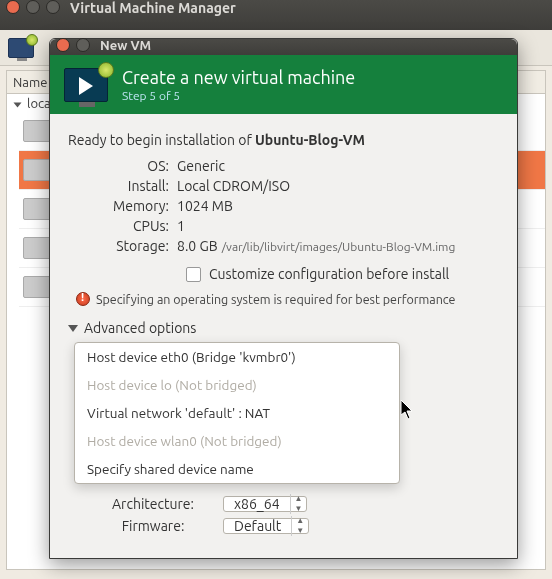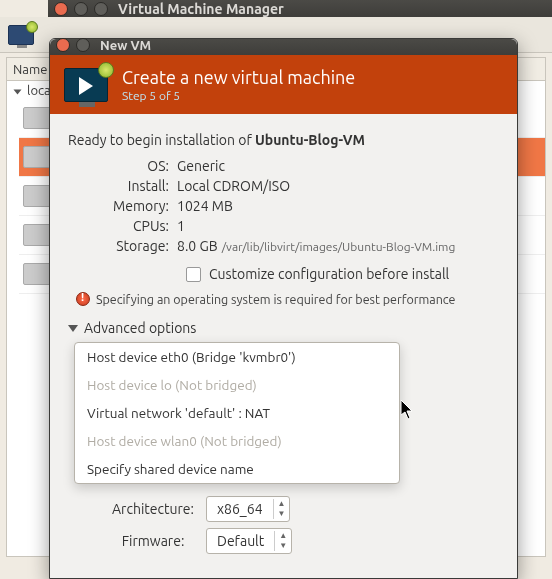--- a/index.html
+++ b/index.html
@@ -1,39 +1,39 @@
 <!DOCTYPE html>
 <html><head>
 <meta charset="utf-8">
 <style>
 * { box-sizing: border-box; margin: 0; padding: 0; font-family: "Ubuntu", "Segoe UI", sans-serif; }
 body { background: #f0ebe2; width: 552px; height: 579px; overflow: hidden; color: #3c3c3c; font-size: 13px; }
 
 
-.parent-titlebar { height: 17px; background: linear-gradient(#4b4a46,#3e3d3a); display: flex; align-items: center; padding: 0 6px; gap: 6px; margin-left: 48px; }
+.parent-titlebar { height: 30px; background: linear-gradient(#4b4a46,#3e3d3a); display: flex; padding: 0 6px; gap: 6px; }
 .tb-btn { width: 14px; height: 14px; border-radius: 7px; background: #5f5e5a; border: 1px solid #2b2a27; display:inline-block; }
 .tb-btn.close { background: #e96b4f; }
 .parent-title { color: #dcdad6; font-size: 14px; margin-left: 4px; font-weight: bold; }
 .toolbar { height: 36px; background: #eae6dd; border-bottom: 1px solid #c9c5bc; display:flex; align-items:center; padding: 0 8px; }
 .monitor-icon { width:26px; height:20px; background:#2d4a73; border:1px solid #1c3254; position:relative; border-radius:2px; }
 .monitor-icon::after { content:""; position:absolute; bottom:-4px; left:8px; width:10px; height:3px; background:#888; }
 .listpane { background:#fff; border:1px solid #c9c5bc; margin:4px 6px 0 6px; }
 .list-header { background:#f1ede4; padding: 4px 6px; font-size:13px; border-bottom:1px solid #c9c5bc; }
 .tree-row { padding:2px 8px; font-size:13px; }
 .tree-expander { display:inline-block; width:0; height:0; border-top:4px solid transparent; border-bottom:4px solid transparent; border-left:5px solid #555; transform:rotate(90deg); margin-right:4px; vertical-align:middle; }
 .vm-rows { padding-left:12px; }
 .vm-row { padding:8px 4px; border-bottom:1px solid #eee; display:flex; align-items:center; gap:8px;}
 .vm-row.selected { background:#f07746; }
 .mini-mon { width:30px; height:22px; background:#ccc; border:1px solid #aaa; border-radius:2px; }
 
 
 .dialog { position:absolute; top:38px; left:49px; width:469px; background:#f2f1ef; border:1px solid #3a3a38; border-radius:6px 6px 0 0; box-shadow:0 6px 20px rgba(0,0,0,.4); }
 .dlg-tb { height:16px; background:linear-gradient(#4b4a46,#3e3d3a); border-radius:6px 6px 0 0; display:flex; align-items:flex-end; padding:3px 6px; gap:6px; }
 .dlg-title-text { color:#dcdad6; font-size:13px; font-weight:bold; margin-left:4px; }
-.dlg-header { background:#c2410c; color:#fff; padding:12px 14px; display:flex; gap:14px; align-items:center; }
+.dlg-header { background:#15803d; color:#fff; padding:12px 14px; display:flex; gap:14px; align-items:center; }
 .dlg-header .big-ico { width:44px; height:34px; background:#083b53; border:1px solid #052535; position:relative; border-radius:2px; }
 .dlg-header .big-ico::before { content:""; position:absolute; left:14px; top:8px; width:0; height:0; border-top:9px solid transparent; border-bottom:9px solid transparent; border-left:14px solid #fff; }
 .dlg-header .big-ico::after { content:""; position:absolute; bottom:-6px; left:14px; width:16px; height:5px; background:#666; }
 .badge { position:absolute; top:-6px; right:-6px; width:16px; height:16px; border-radius:8px; background:radial-gradient(#d9e86b,#8ab52b); border:1px solid #5c7a1d; }
 .hdr-title { font-size:18px; font-weight:400; }
 .hdr-step { font-size:12px; color:#bfe5f3; margin-top:2px; }
 .dlg-body { padding:18px 18px 18px 18px; font-size:14px; color:#333; }
 .ready-line { margin-bottom:10px; }
 .ready-line b { font-weight:bold;margin-top:34px; }
 .kv { display:grid; grid-template-columns:95px 1fr; gap:4px 8px; margin-left:6px; }
@@ -45,21 +45,21 @@
 .warn-row { display:flex; align-items:center; gap:6px; font-size:12.5px; color:#444; margin:6px 0 14px 8px; }
 .warn-ico { width:14px; height:14px; border-radius:7px; background:radial-gradient(#ff6b4a,#c63a1c); border:1px solid #8a2410; position:relative; }
 .warn-ico::after { content:"!"; position:absolute; left:4px; top:-2px; color:#fff; font-size:11px; font-weight:bold; }
 .adv-toggle { display:flex; align-items:center; gap:6px; font-size:14px; margin-bottom:6px; cursor:pointer; }
 .adv-toggle .tri { width:0;height:0;border-left:5px solid transparent;border-right:5px solid transparent;border-top:7px solid #555; }
 .dropdown { position:relative; border:1px solid #b7b3aa; background:#fff; border-radius:4px; box-shadow:0 4px 12px rgba(0,0,0,.18); width:326px; margin-left:6px; }
 .dd-item { padding:6px 12px; font-size:13.5px; color:#333; }
 .dd-item.disabled { color:#b0aca4; }
 .arch-row { display:flex; align-items:center; gap:8px; margin:12px 0 6px 40px; }
 .arch-row .lbl { width:90px; text-align:center; }
-.spin { display:flex; align-items:center; border:1px solid #b7b3aa; border-radius:3px; background:#fff; height:26px; }
+.spin { display:flex; align-items:center; border:1px solid #b7b3aa; border-radius:3px; background:#fff; height:16px;margin-left:17px; }
 .spin .val { padding:0 10px; min-width:60px; }
 .spin .arrows { display:flex; flex-direction:column; border-left:1px solid #ccc; }
 .spin .arrows span { font-size:8px; padding:0 4px; color:#666; line-height:10px; }
 .cursor { position:absolute; width:14px; height:20px; pointer-events:none; }
 .cursor svg { width:14px; height:20px; }
 </style>
 </head>
 <body>
 
 <div class="parent-titlebar">

